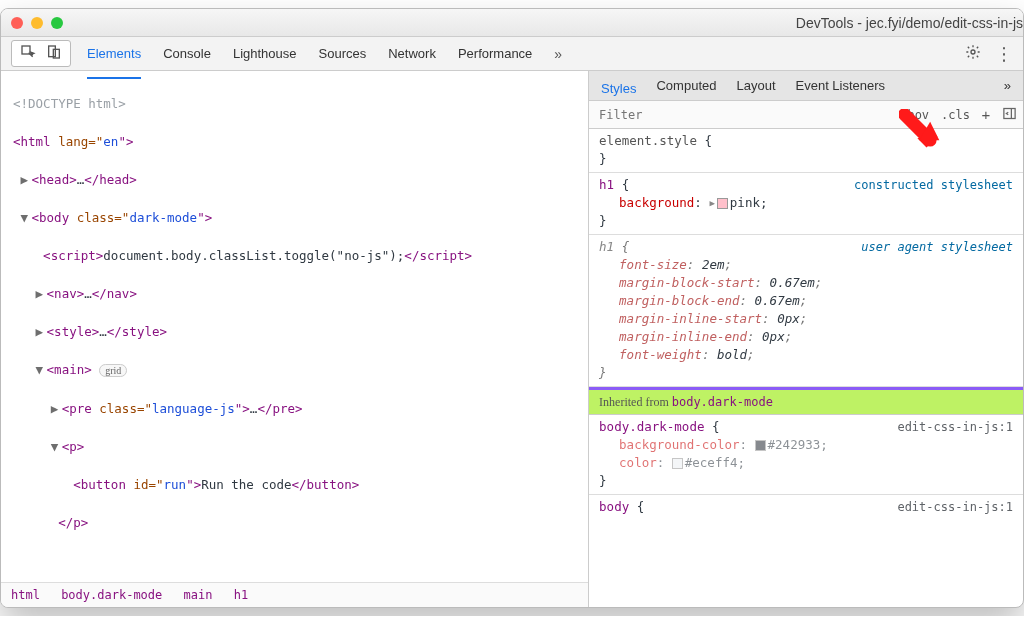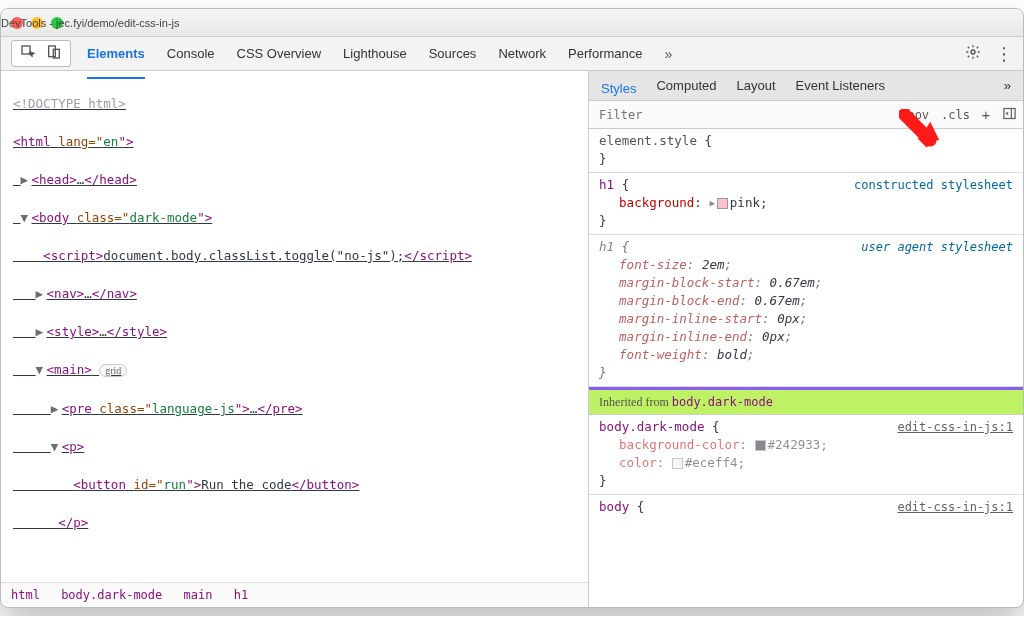--- a/index.html
+++ b/index.html
@@ -4,47 +4,47 @@
 <style>
 * { margin: 0; padding: 0; box-sizing: border-box; }
 body { font-family: -apple-system, "Helvetica Neue", Arial, sans-serif; font-size: 12px; background: #fff; color: #333; }
 .window { width: 1024px; height: 600px; border: 1px solid #bbb; border-radius: 8px; overflow: hidden; box-shadow: 0 18px 36px rgba(0,0,0,0.25); margin: 8px auto; display: flex; flex-direction: column; background: #fff; position: relative; }
 
 
 .titlebar { height: 28px; background: linear-gradient(#f6f6f6,#e8e8e8); border-bottom: 1px solid #ccc; display: flex; align-items: center; padding: 0 10px; position: relative; }
 .traffic { display: flex; gap: 8px; }
 .traffic span { width: 12px; height: 12px; border-radius: 50%; display: block; }
 .tl-close { background: #ff5f57; } .tl-min { background: #febc2e; } .tl-max { background: #28c840; }
-.title { position: absolute; left: 0; right: 0; text-align: left; font-size: 11px; color: #444; }
+.title { position: absolute; left: 0; right: 0; text-align: right; font-size: 14px; color: #444; }
 
 
 .toolbar { height: 34px; border-bottom: 1px solid #ccc; display: flex; align-items: center; padding: 0 10px; gap: 16px; background: #f3f3f3; }
 .tb-icons { display: flex; gap: 10px; border: 1px solid #bbb; border-radius: 3px; padding: 3px 8px; background: #fff; }
 .tb-icons svg { width: 16px; height: 16px; }
 .tb-tabs { display: flex; gap: 22px; flex: 1; font-size: 13px; color: #333; }
 .tb-tabs span { cursor: pointer; padding: 8px 0; }
-.tb-tabs .active { color: #1a73e8; border-bottom: 2px solid #1a73e8; margin-bottom: -9px; font-weight: bold; }
+.tb-tabs .active { color: #1a73e8; border-bottom: 2px solid #1a73e8; margin-bottom: -9px; }
 .tb-chevron { color: #555; font-size: 14px; }
 .tb-right { display: flex; gap: 14px; align-items: center; color: #555; }
 .tb-right svg { width: 16px; height: 16px; }
 
 
 .body { flex: 1; display: flex; min-height: 0; }
 .left { flex: 1.15; display: flex; flex-direction: column; min-width: 0; border-right: 1px solid #ccc; }
 .right { flex: 0.85; display: flex; flex-direction: column; min-width: 0; position: relative; }
 
 
-.dom { flex: 1; overflow: hidden; font-family: Menlo, Consolas, monospace; font-size: 12.5px; line-height: 19px; padding: 4px 0 4px 8px; white-space: pre; color: #303942; text-decoration: underline; }
+.dom { flex: 1; overflow: hidden; font-family: Menlo, Consolas, monospace; font-size: 12.5px; line-height: 19px; padding: 4px 0 4px 8px; white-space: pre; color: #303942; }
 .dom .line { padding-left: 4px; }
 .dom .sel { background: #e6e6e6; position: relative; }
 .dom .sel::before { content: "•••"; position: absolute; left: -22px; color: #888; font-size: 10px; letter-spacing: -1px; }
 .doctype { color: #9aa0a6; }
 .tag-o, .tag-c { color: #881280; }
 .attr-n { color: #994500; }
-.attr-v { color: #15803d; }
+.attr-v { color: #1d4ed8; }
 .txt { color: #303942; }
 .eq0 { color: #9aa0a6; }
 .arrow { color: #6e6e6e; display:inline-block; width:11px; }
 .badge { border:1px solid #ccc; border-radius:8px; font-size:10px; padding:0 5px; color:#666; background:#f7f7f7; font-family:-apple-system; }
 
 
 .crumb { border-top: 1px solid #ddd; padding: 5px 10px; font-family: Menlo, monospace; font-size: 12px; color: #881280; background: #fafafa; }
 .crumb span { margin-right: 14px; cursor:pointer; }
 
 
@@ -55,21 +55,21 @@
 
 .r-filter { height:28px; border-bottom:1px solid #ccc; display:flex; align-items:center; background:#fafafa;}
 .r-filter input { flex:1; border:none; background:transparent; padding:0 10px; font-size:12px; outline:none; color:#666; font-family: Menlo, monospace; }
 .r-filter .pill { font-family: Menlo, monospace; font-size:12px; padding: 0 6px; color:#555; cursor:pointer;}
 .r-filter .pbtn { width:20px; text-align:center; font-size:15px; color:#555; cursor:pointer; line-height:26px;}
 .r-filter svg { width:15px; height:15px; margin:0 6px;}
 
 .styles { flex:1; overflow:auto; font-family: Menlo, Consolas, monospace; font-size: 12.5px; line-height: 18px; color:#303942; }
 .rule { border-bottom:1px solid #ddd; padding: 3px 10px 4px 10px; position:relative;}
 .rule .src { float:right; color:#0369a1; font-size:12px;}
-.rule .src.link { color:#5f6368; text-decoration:underline; cursor:pointer;}
+.rule .src.link { color:#5f6368; cursor:pointer;}
 .rule .sel-txt { color:#881280;}
 .rule .prop { padding-left:20px; }
 .rule .prop .pn { color:#c80000;margin-top:40px; }
 .rule .prop .pv { color:#303942; }
 .rule .sw { display:inline-block; width:11px; height:11px; border:1px solid #999; vertical-align:-2px; margin-right:2px;}
 .rule.italic { font-style: italic; color:#777;}
 .rule.italic .sel-txt { color:#888;}
 .rule.italic .pn { color:#c06060;}
 .inherit-bar { background:#bef264; border-top:3px solid #8b5cf6; border-bottom:1px solid #ccc; padding:3px 10px; font-size:12px; color:#555; font-family:-apple-system;}
 .inherit-bar .from { color:#881280; font-family:Menlo,monospace;}
@@ -105,21 +105,20 @@
       <span>
         <svg viewBox="0 0 24 24" fill="none" stroke="#555" stroke-width="2">
             <rect x="4" y="3" width="10" height="16"></rect>
             <rect x="11" y="8" width="9" height="13"></rect>
           </svg>
       </span>
     </div>
     <div class="tb-tabs">
       <span class="active">Elements</span>
       <span>Console</span>
-      <span>CSS Overview</span>
       <span>Lighthouse</span>
       <span>Sources</span>
       <span>Network</span>
       <span>Performance</span>
       <span class="tb-chevron">»</span>
     </div>
     <div class="tb-right">
       <span>
         <svg viewBox="0 0 24 24" fill="none" stroke="#555" stroke-width="2">
             <circle cx="12" cy="12" r="3"></circle>

